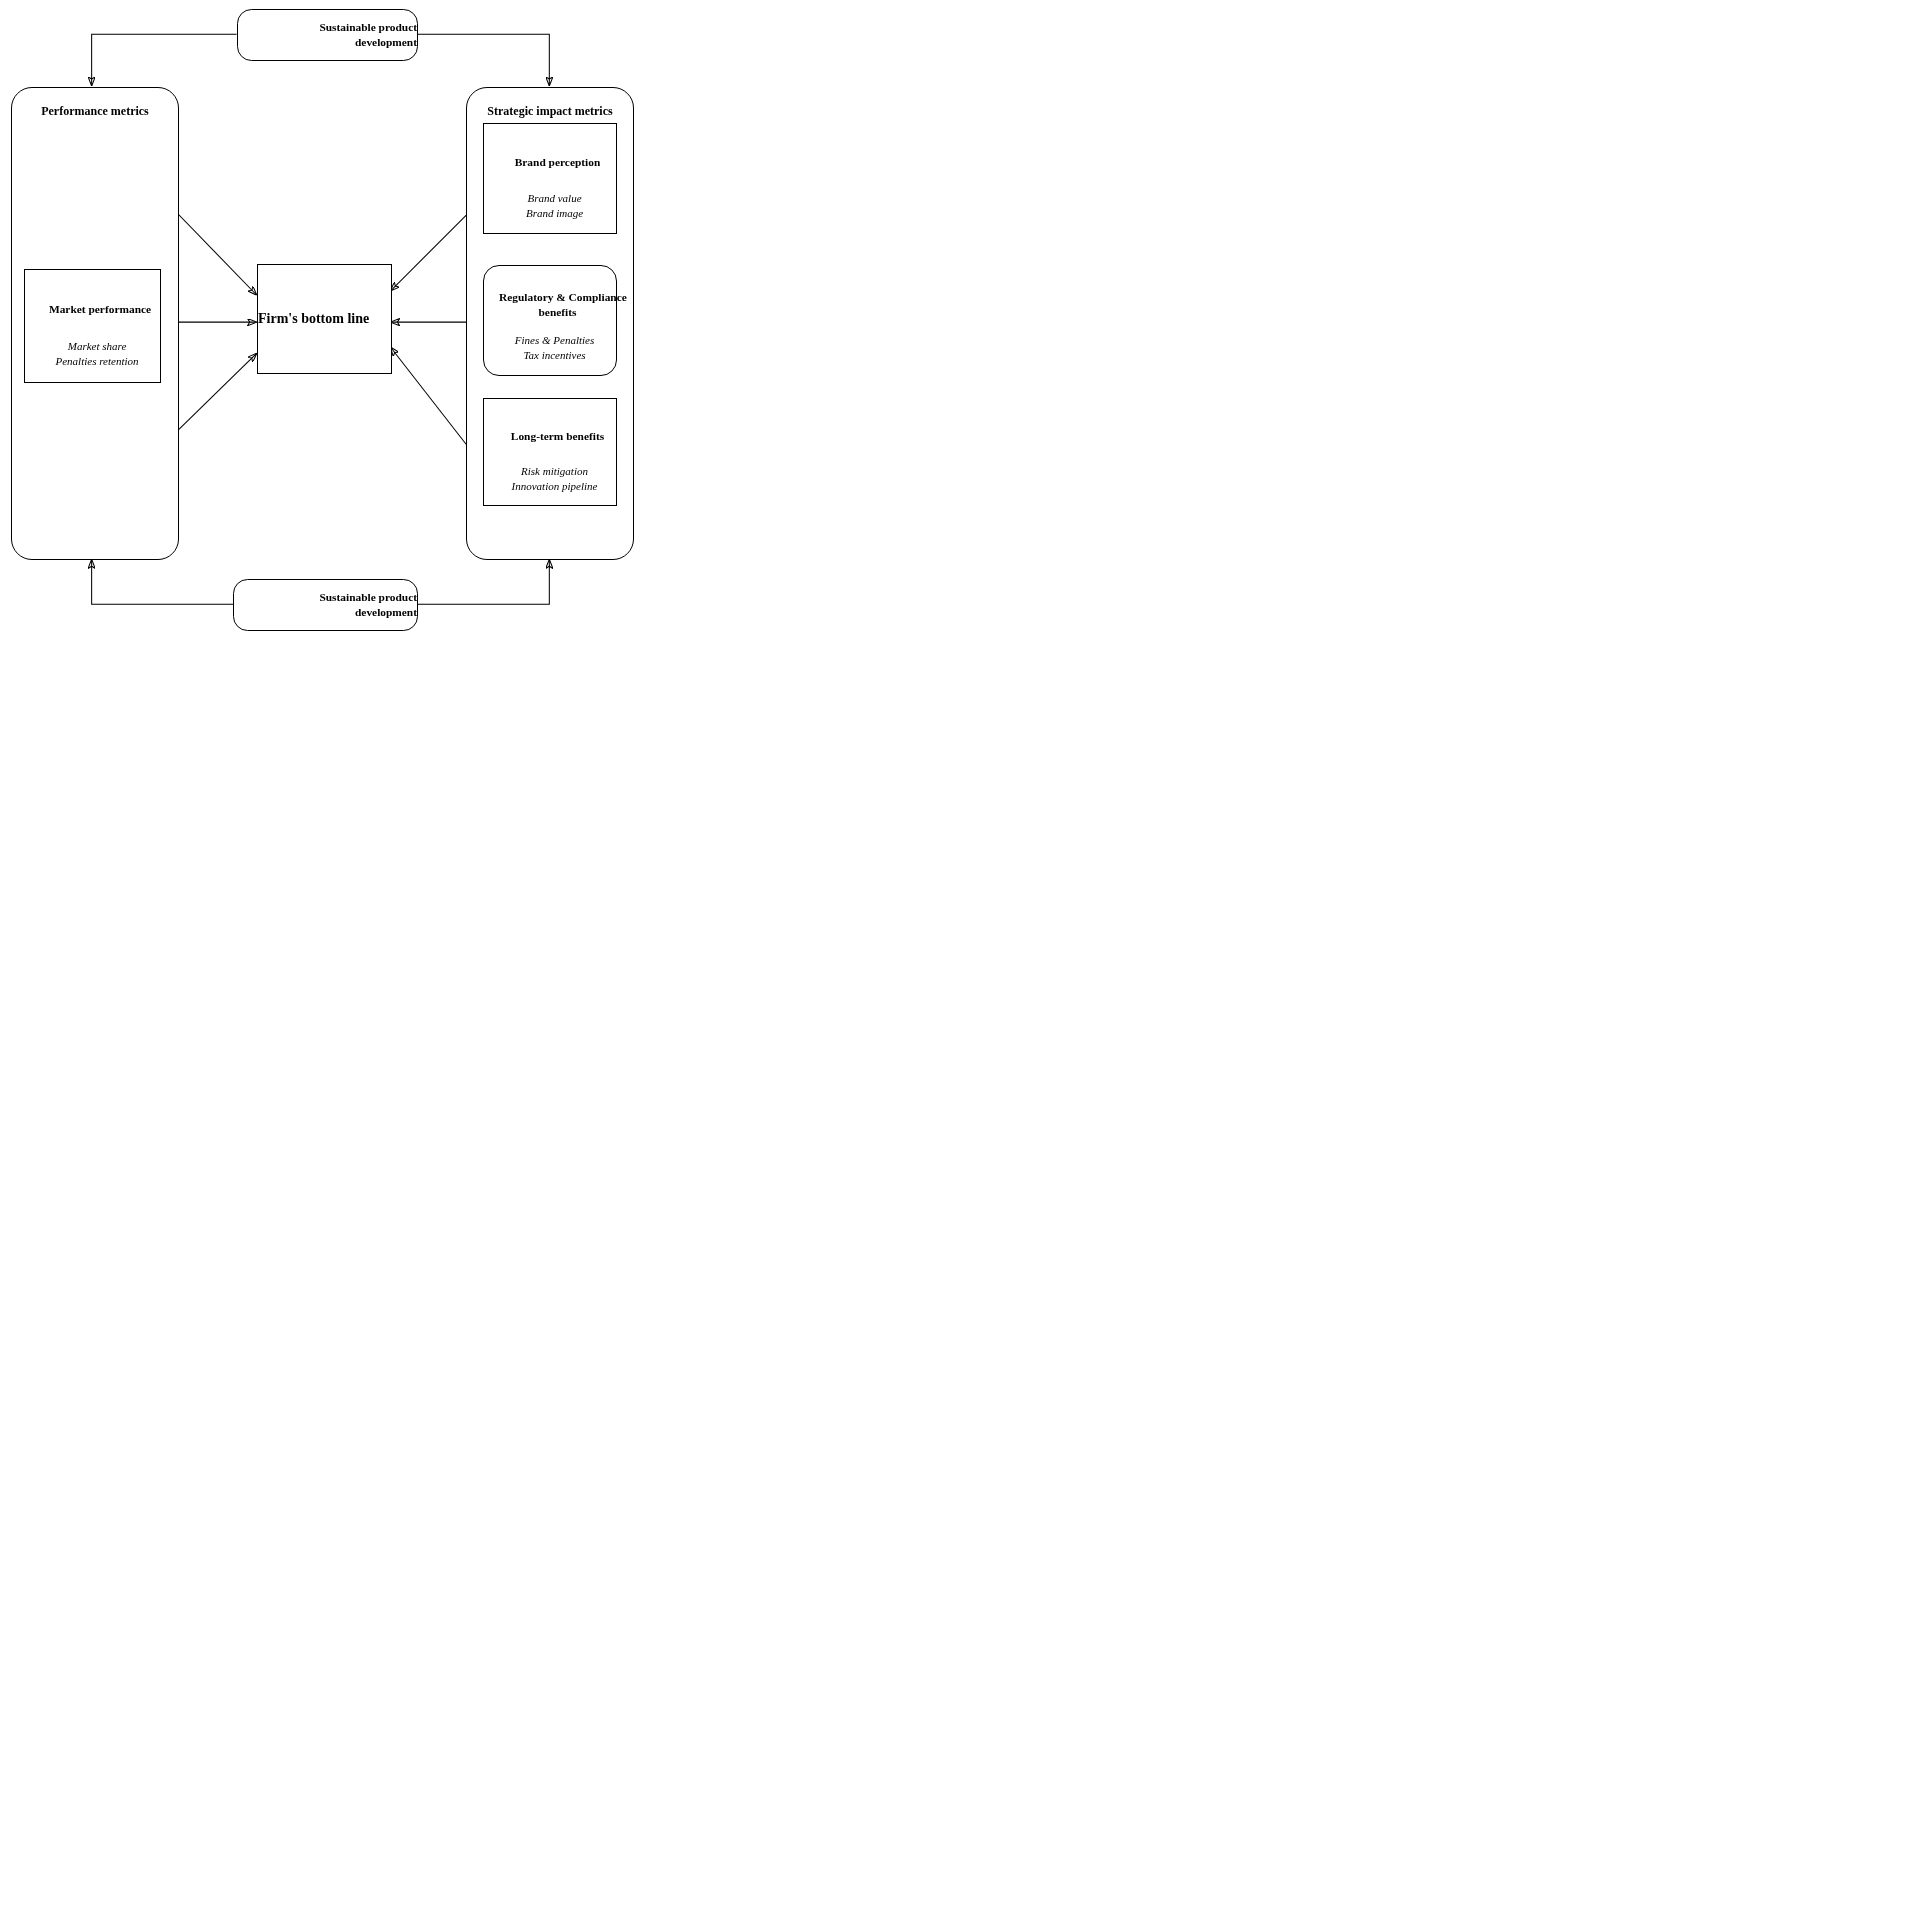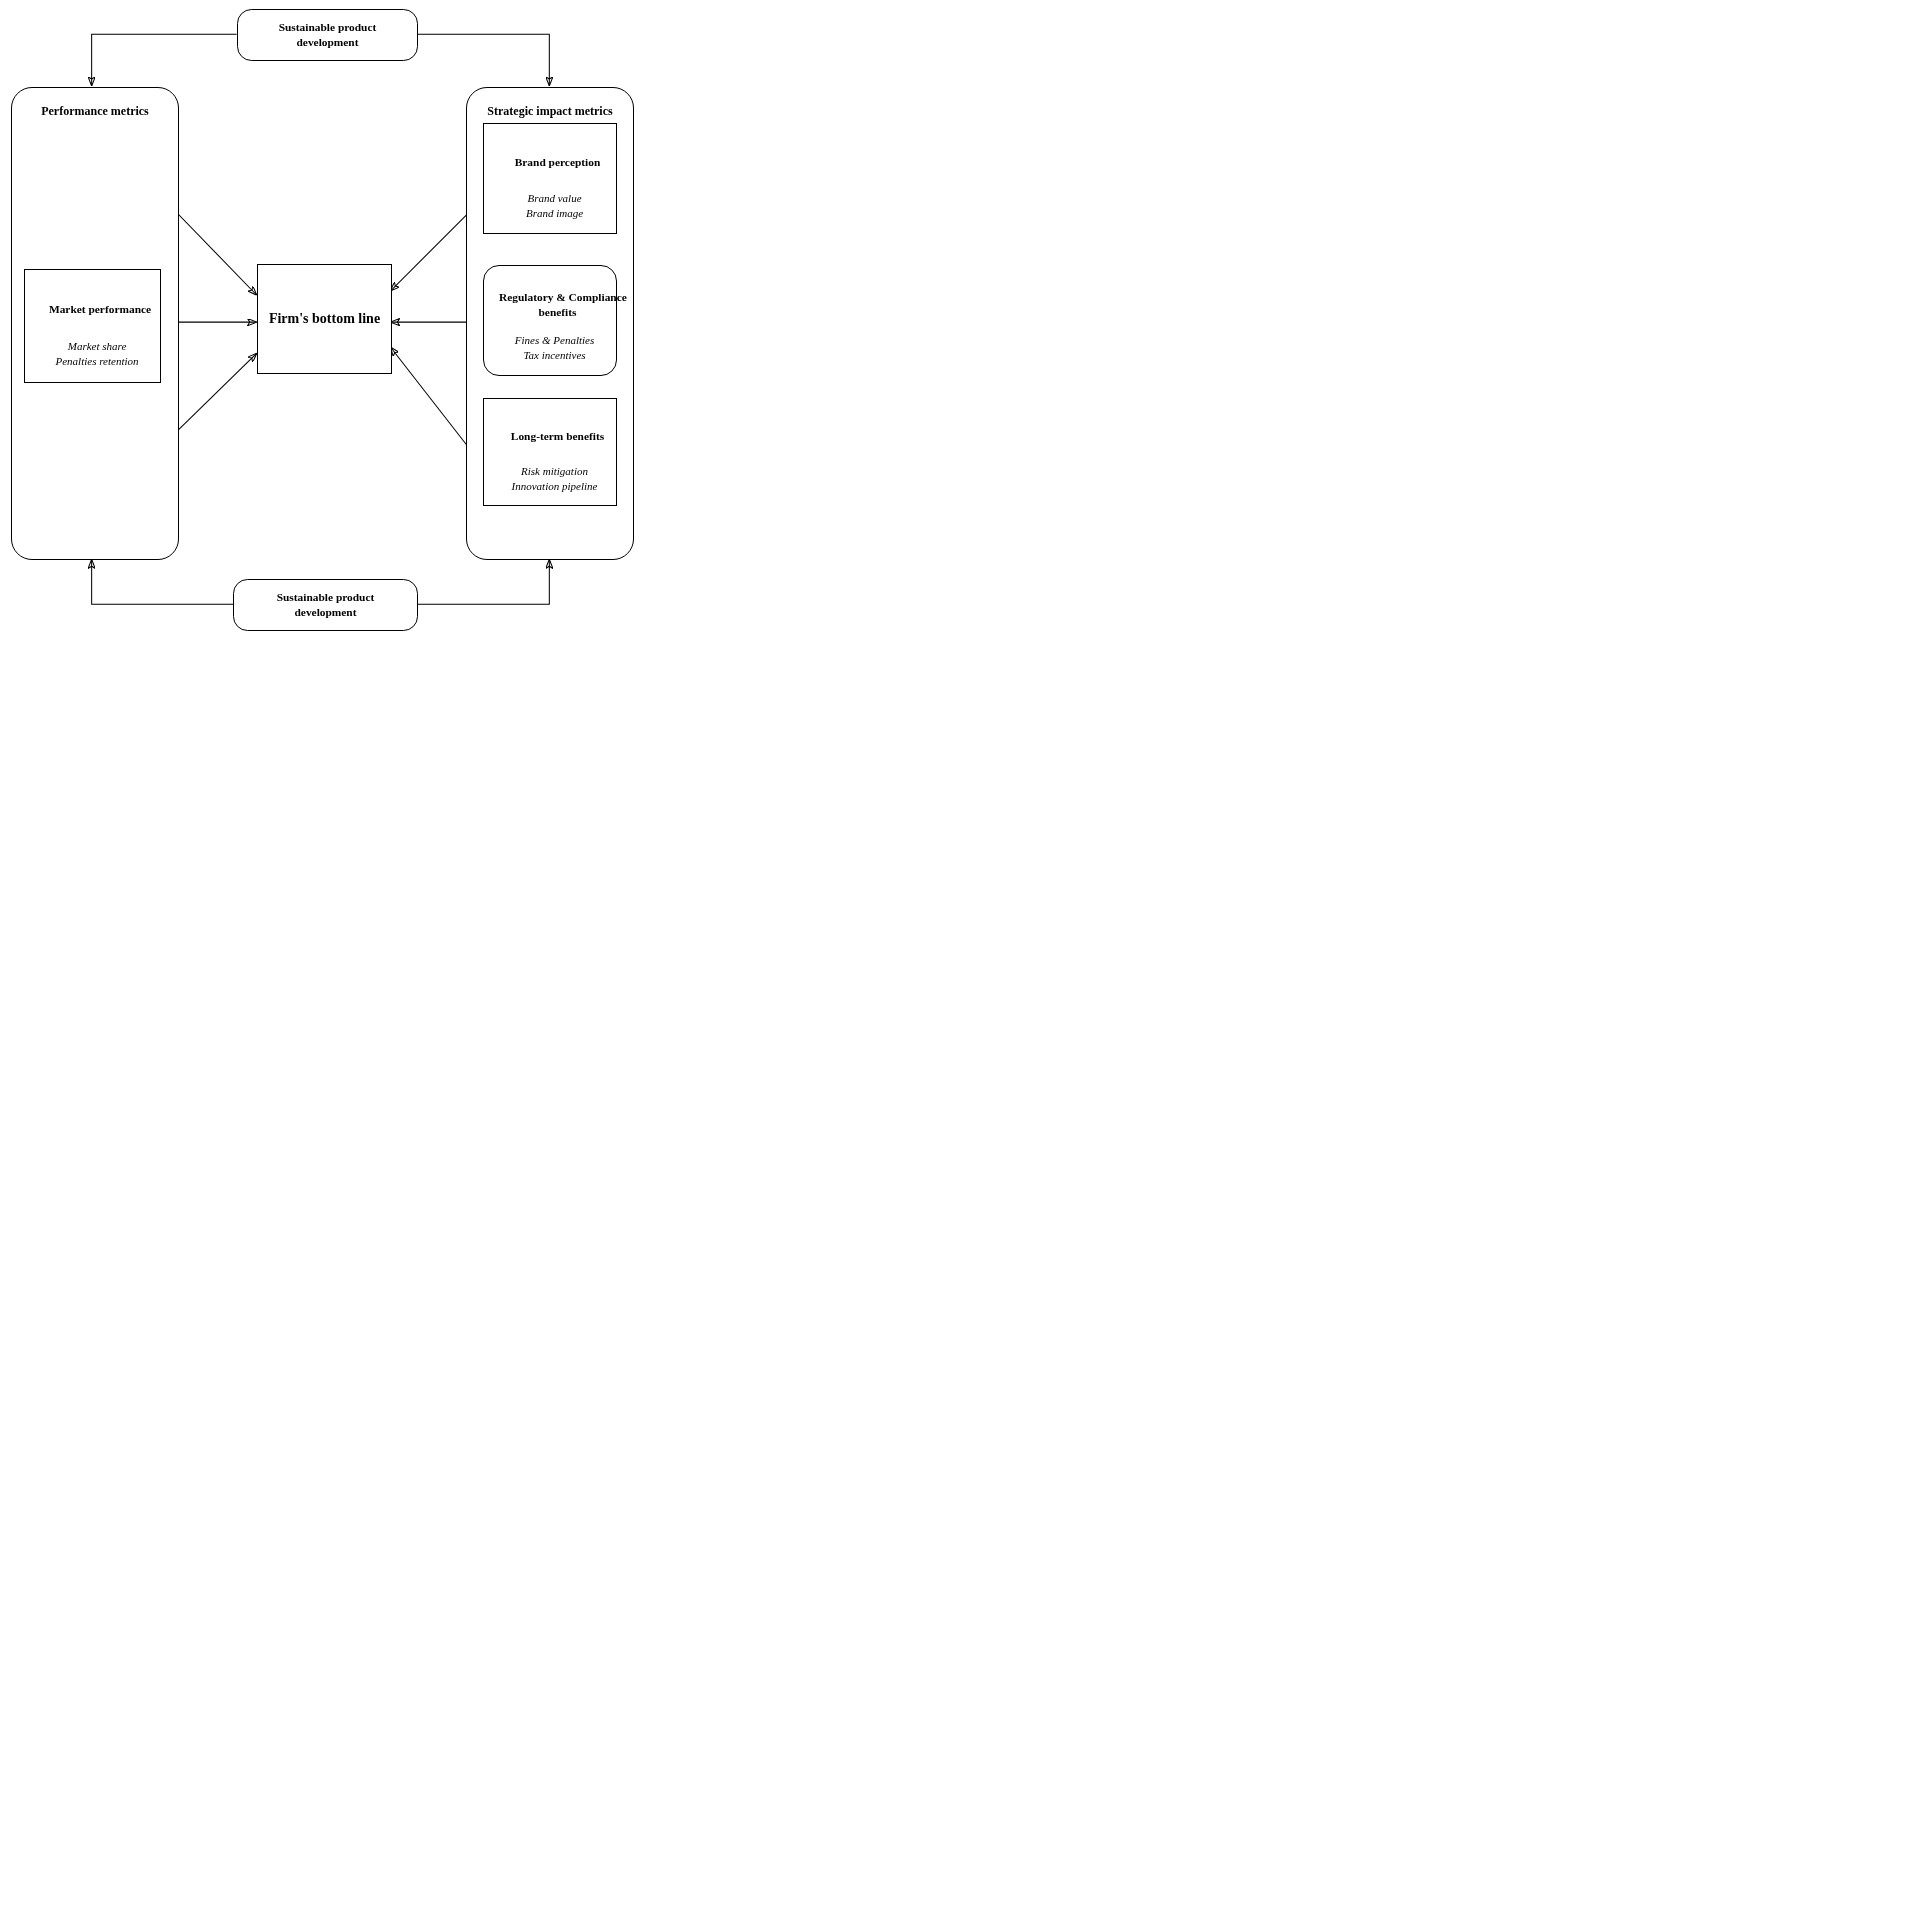--- a/index.html
+++ b/index.html
@@ -30,21 +30,21 @@
     fill: none;
   }
   
   .term-node {
     position: absolute;
     border: 1.6px solid #000000;
     border-radius: 14.5px;
     background: #ffffff;
     display: flex;
     flex-direction: column;
-    align-items: center;
+    align-items: flex-end;
     justify-content: center;
     text-align: center;
   }
   .term-node span {
     display: block;
     white-space: nowrap;
     font-weight: bold;
     font-size: 11.4px;
     line-height: 15.5px;
   }
@@ -101,21 +101,20 @@
   }
   
   #center-node {
     position: absolute;
     left: 257px; top: 264px;
     width: 133px; height: 108px;
     border: 1.6px solid #000000;
     background: #ffffff;
     display: flex;
     align-items: center;
-    justify-content: center;
   }
   #center-node span {
     font-weight: bold;
     font-size: 14px;
     white-space: nowrap;
   }
 </style>
 </head>
 <body>
 

